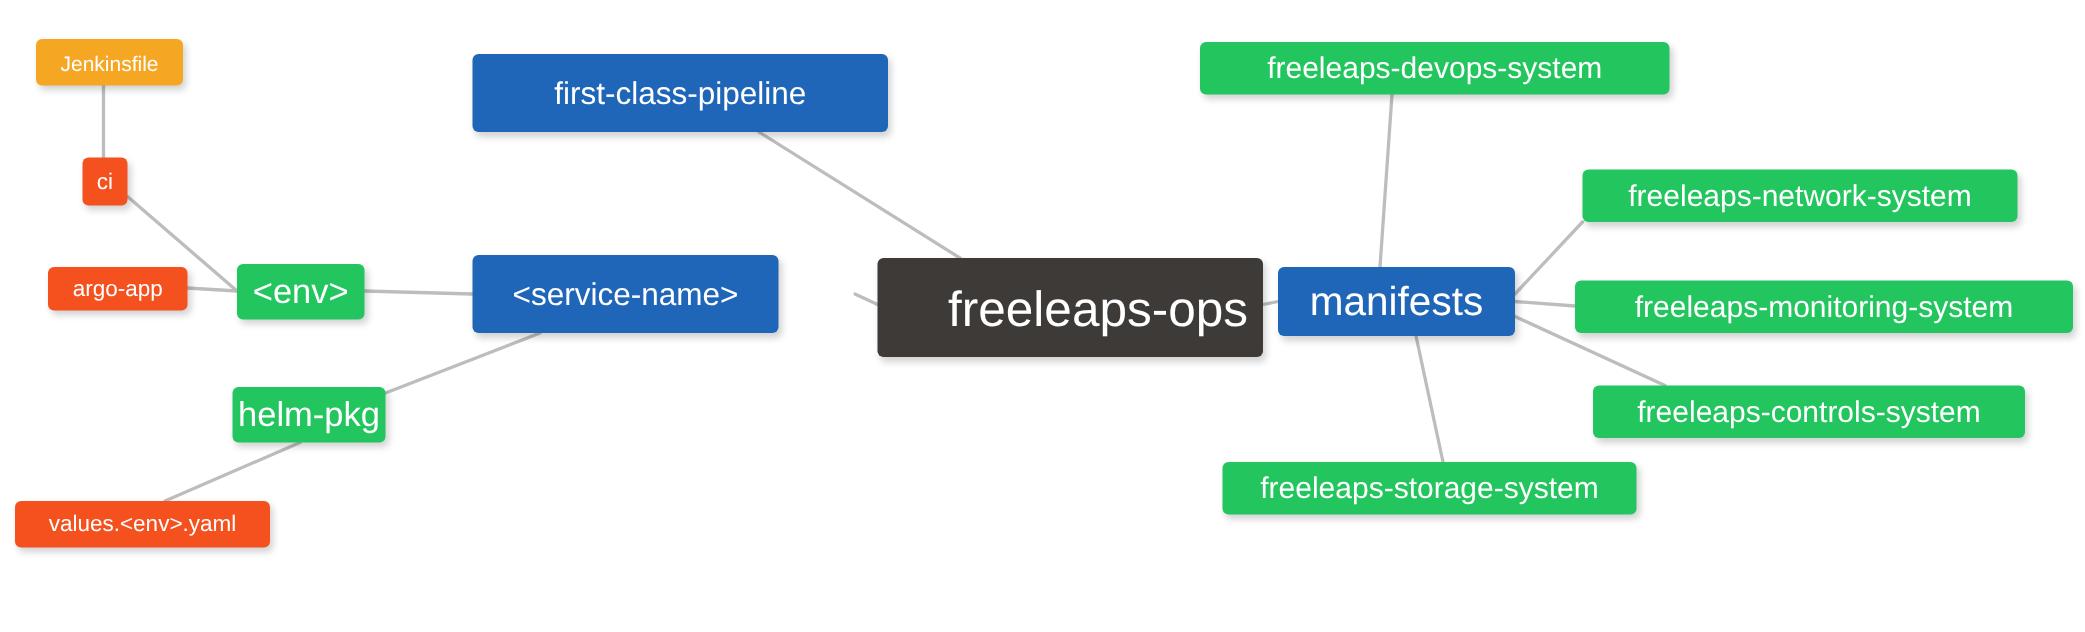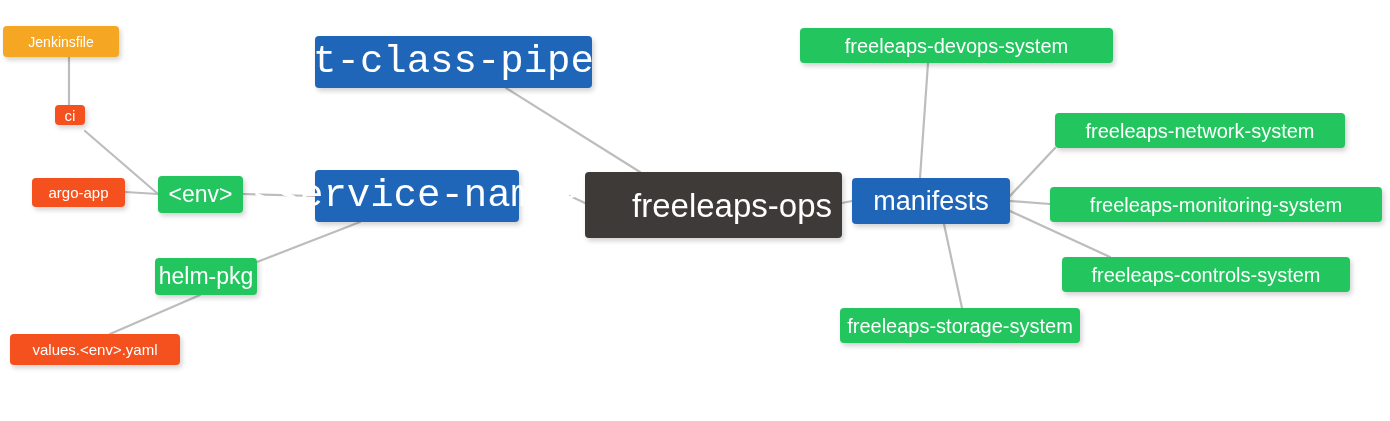--- a/index.html
+++ b/index.html
@@ -43,21 +43,21 @@
   }
   
   .n-orange  { background: #f5a623; }
   .n-red     { background: #f4511e; }
   .n-green   { background: #22c55e; }
   .n-blue    { background: #2066b8; }
   .n-dark    { background: #3e3a38; }
 
   
   .t-root   { font-size: 33px; }
-  .t-l1     { font-size: 39px; font-family: Liberation Mono, monospace; }
+  .t-l1     { font-size: 21px; }
   .t-l2     { font-size: 27px; }
   .t-l3     { font-size: 23px; }
   .t-l4     { font-size: 20px; }
   .t-small  { font-size: 15px; }
   .t-tiny   { font-size: 14px; }
 </style>
 </head>
 <body>
 
 <div id="mindmap-canvas">
@@ -88,25 +88,25 @@
       <path d="M 1010 196 L 1055 148"></path>
 
       <path d="M 1010 201 L 1050 204"></path>
 
       <path d="M 1010 211 L 1110 257"></path>
 
       <path d="M 944 224 L 962 308"></path>
     </g>
   </svg>
 
-  <div class="node n-orange t-tiny" style="left:3px; top:26px; width:116px; height:31px;align-items:center;">
+  <div class="node n-orange t-tiny" style="left:24px; top:26px; width:98px; height:31px;align-items:center;">
     <span>Jenkinsfile</span>
   </div>
 
-  <div class="node n-red t-small" style="left:55px; top:105px; width:30px; height:20px;">
+  <div class="node n-red t-small" style="left:55px; top:105px; width:30px; height:32px;">
     <span>ci</span>
   </div>
 
   <div class="node n-red t-small" style="left:32px; top:178px; width:93px; height:29px;">
     <span>argo-app</span>
   </div>
 
   <div class="node n-green t-l3" style="left:158px; top:176px; width:85px; height:37px;">
     <span>&lt;env&gt;</span>
   </div>
@@ -144,17 +144,17 @@
   </div>
 
   <div class="node n-green t-l4" style="left:1050px; top:187px; width:332px; height:35px;">
     <span>freeleaps-monitoring-system</span>
   </div>
 
   <div class="node n-green t-l4" style="left:1062px; top:257px; width:288px; height:35px;">
     <span>freeleaps-controls-system</span>
   </div>
 
-  <div class="node n-green t-l4" style="left:840px; top:308px; width:240px; height:35px;">
+  <div class="node n-green t-l4" style="left:815px; top:308px; width:276px; height:35px;">
     <span>freeleaps-storage-system</span>
   </div>
 
 </div>
 
 </body></html>

